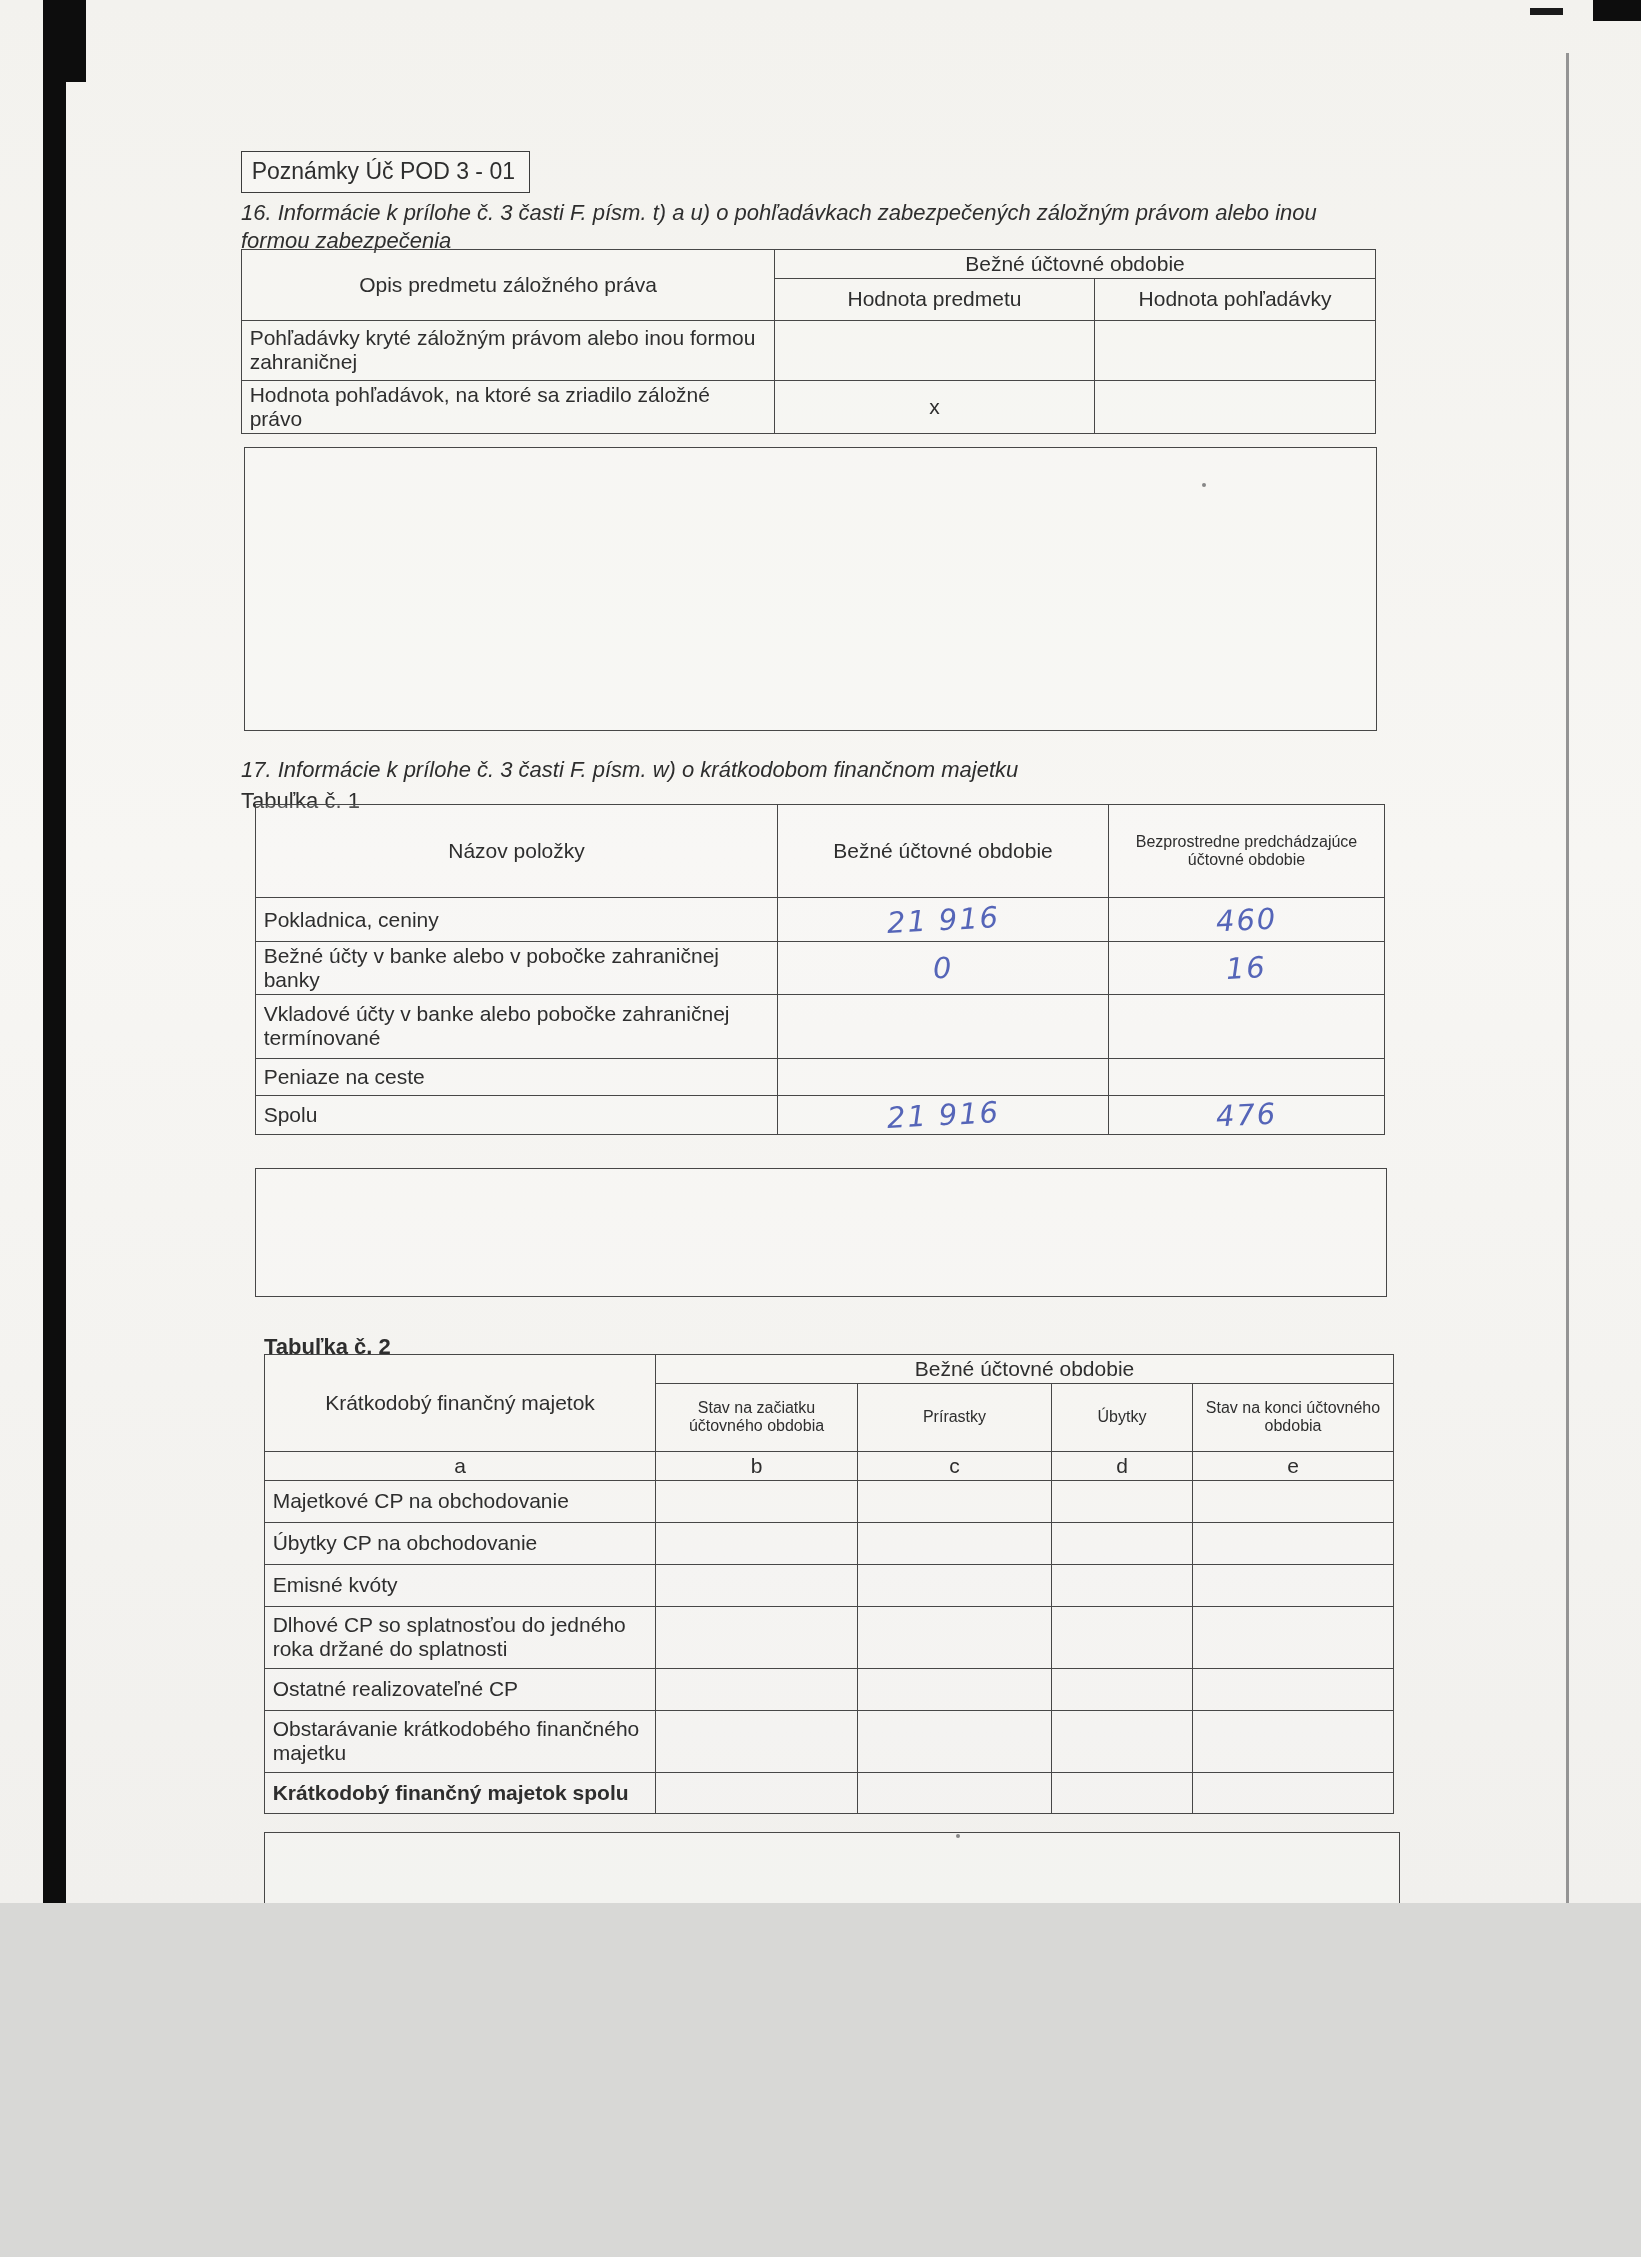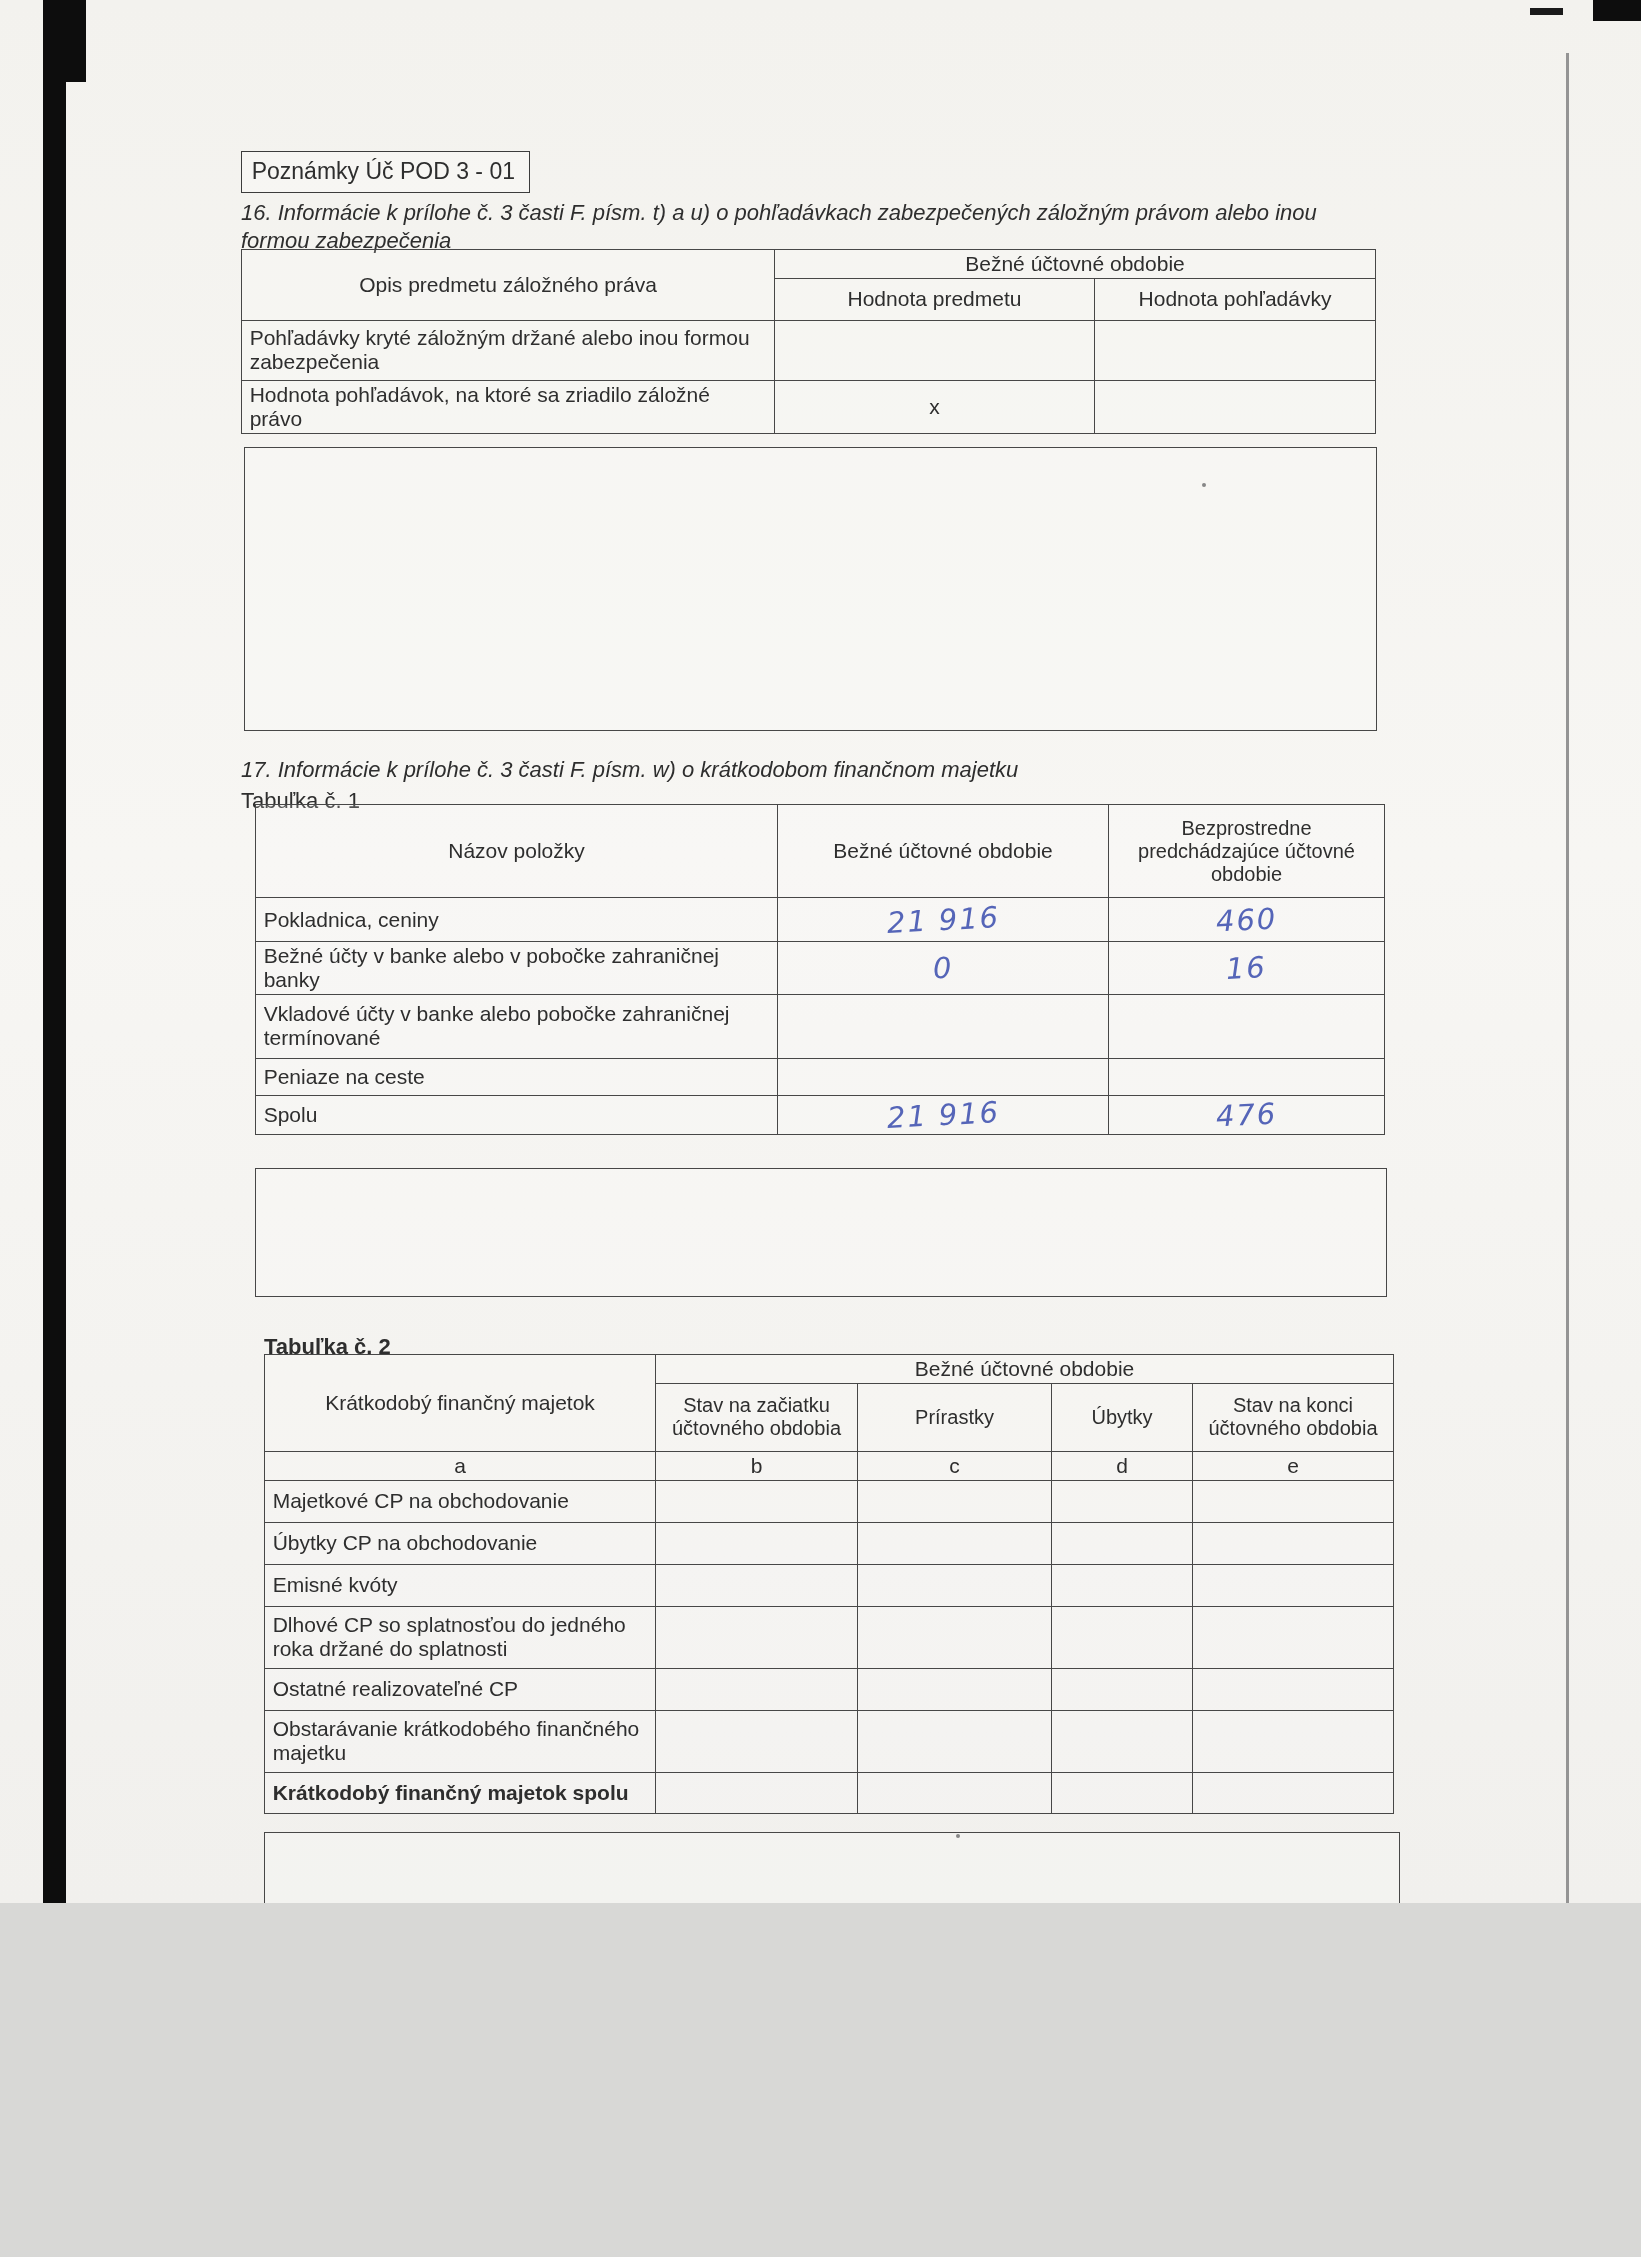--- a/index.html
+++ b/index.html
@@ -45,21 +45,21 @@
     font-size:21px;
     background:rgba(255,255,255,0.18);
   }
   table.t td {
     border:1.9px solid #474747;
     padding:1.9px 7.7px;
     vertical-align:middle;
     overflow:hidden;
   }
   table.t td.c { text-align:center; }
-  table.t td.sm { font-size:20px; line-height:1.15; padding:1.9px 3.9px; }
+  table.t td.sm { font-size:16px; line-height:1.15; padding:1.9px 3.9px; }
 
   .t1 { left:241px; top:249px; width:1134px; }
   .t2 { left:255px; top:804px; width:1130px; }
   .t3 { left:264px; top:1354px; width:1129px; }
 
   .bigbox { position:absolute; border:1.9px solid #474747; background:rgba(255,255,255,0.2); }
   .bigbox1 { left:244px; top:447px; width:1131px; height:282px; }
   .bigbox2 { left:255px; top:1168px; width:1130px; height:127px; }
   .bigbox3 { left:264px; top:1832px; width:1134px; height:176px; }
 
@@ -112,21 +112,21 @@
     <tbody>
       <tr style="height:27px">
         <td rowspan="2" class="c">Opis predmetu záložného práva</td>
         <td colspan="2" class="c">Bežné účtovné obdobie</td>
       </tr>
       <tr style="height:42px">
         <td class="c">Hodnota predmetu</td>
         <td class="c">Hodnota pohľadávky</td>
       </tr>
       <tr style="height:60px">
-        <td>Pohľadávky kryté záložným držané alebo inou formou zabezpečenia</td>
+        <td>Pohľadávky kryté záložným právom alebo inou formou zahraničnej</td>
         <td class="c"></td>
         <td class="c"></td>
       </tr>
       <tr style="height:44px">
         <td>Hodnota pohľadávok, na ktoré sa zriadilo záložné právo</td>
         <td class="c">x</td>
         <td class="c"></td>
       </tr>
     </tbody>
   </table>

